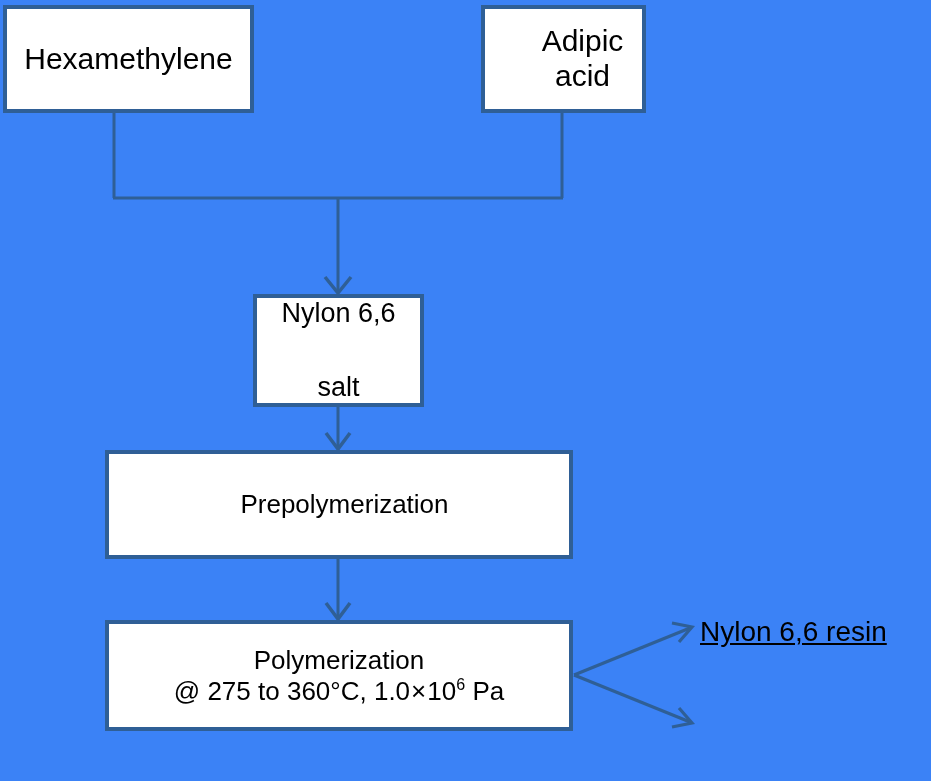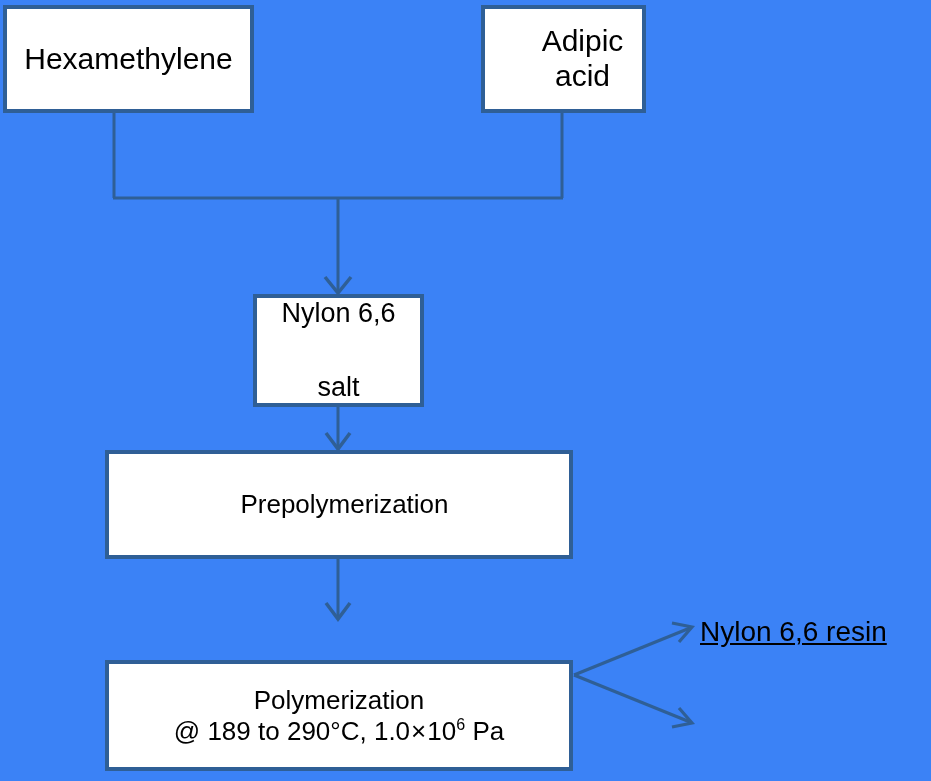--- a/index.html
+++ b/index.html
@@ -61,21 +61,20 @@
     gap: 43px;
   }
   #box-prepolymerization {
     left: 105px; top: 450px; width: 468px; height: 109px;
     font-size: 26px;
     padding-left: 11px;
   }
   #box-polymerization {
     left: 105px; top: 620px; width: 468px; height: 111px;
     font-size: 26px;
-    margin-top: 40px;
   }
   sup {
     font-size: 0.62em;
     vertical-align: super;
     line-height: 0;
   }
   .mult { padding: 0 1px; }
   
   .output-label {
     position: absolute;
@@ -155,19 +154,19 @@
     <span class="line">Nylon 6,6</span>
     <span class="line">salt</span>
   </div>
 
   <div class="node-box" id="box-prepolymerization">
     <span class="line">Prepolymerization</span>
   </div>
 
   <div class="node-box" id="box-polymerization">
     <span class="line">Polymerization</span>
-    <span class="line"><span>@ 189 to 290°C, 1.0</span><span class="mult">×</span><span>10</span><sup>6</sup>&nbsp;<span>Pa</span></span>
+    <span class="line"><span>@ 275 to 360°C, 1.0</span><span class="mult">×</span><span>10</span><sup>6</sup>&nbsp;<span>Pa</span></span>
   </div>
 
   <div class="output-label" id="label-resin">Nylon 6,6 resin</div>
 
 
 </div>
 
 </body></html>

